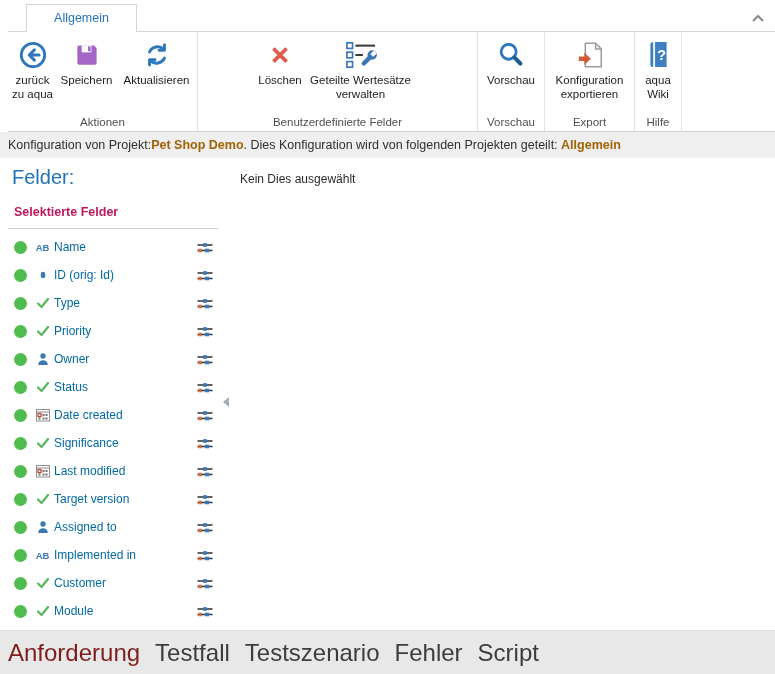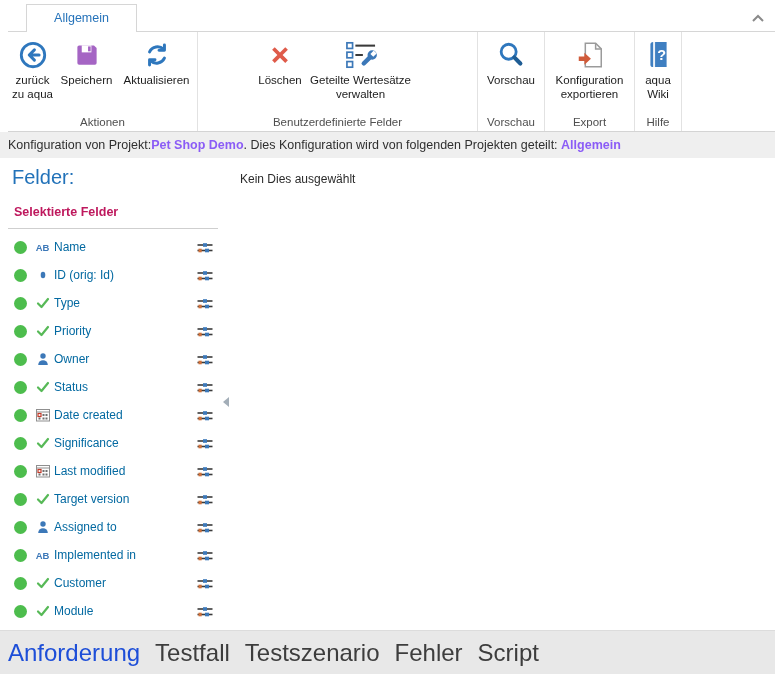--- a/index.html
+++ b/index.html
@@ -26,40 +26,40 @@
   .rbtn{display:flex;flex-direction:column;align-items:center;text-align:center;
     font-size:11.5px;line-height:14px;color:#1c1c1c;padding:3px 1px;box-sizing:border-box;cursor:pointer;}
   .rbtn .ricon{height:33px;display:flex;align-items:center;justify-content:center;margin-bottom:2px;}
   .rbtn-back{width:48px}.rbtn-save{width:60px}.rbtn-refresh{width:80px}
   .rbtn-plus{width:118px}.rbtn-delete{width:46px}.rbtn-valuesets{width:115px}
   .rbtn-preview{width:62px}.rbtn-export{width:84px}.rbtn-wiki{width:42px}
   .caret{font-size:8px;color:#4a4a4a;vertical-align:1px;}
   
   #infobar{position:absolute;top:132px;left:0;right:0;height:26px;background:#efefef;
     font-size:12.5px;color:#2f2f2f;line-height:26px;padding-left:8px;box-sizing:border-box;white-space:nowrap;}
-  #infobar b{color:#8b5cf6;}
+  #infobar b{color:#a16207;}
   
   #main{position:absolute;top:158px;left:0;right:0;bottom:44px;background:#fff;}
   #fields-heading{position:absolute;left:12px;top:8px;font-size:20px;color:#2272b9;}
   #empty-state{position:absolute;left:240px;top:14px;font-size:12px;color:#2b2b2b;}
   #fieldlist{position:absolute;left:8px;top:44px;width:210px;}
   .flist-header{font-weight:bold;font-size:12.5px;color:#be185d;padding:3px 6px 9px;
     border-bottom:1px solid #cfcfcf;}
   #frows{padding-top:4px;}
   .frow{display:flex;align-items:center;height:28px;cursor:pointer;}
   .fcircle{width:13px;height:13px;border-radius:50%;background:#4dbd4d;margin:0 6px 0 6px;flex-shrink:0;cursor:pointer;}
   .ftype{width:19px;display:flex;justify-content:center;align-items:center;flex-shrink:0;}
   .flabel{flex:1;font-size:12px;color:#0369a1;padding-left:2px;white-space:nowrap;overflow:hidden;}
   .fmenu{width:16px;margin-right:5px;flex-shrink:0;cursor:pointer;display:flex;align-items:center;}
   #panel-collapse{position:absolute;left:222px;top:236px;cursor:pointer;}
   
   #bottombar{position:absolute;left:0;right:0;bottom:0;height:44px;background:#e8e8e8;
     border-top:1px solid #dcdcdc;display:flex;align-items:center;padding-left:8px;box-sizing:border-box;}
   .bitem{font-size:24px;font-weight:300;color:#3d3d3d;margin-right:15px;cursor:pointer;white-space:nowrap;}
-  .bitem.active{color:#1d4ed8;}
+  .bitem.active{color:#7f1d1d;}
 </style>
 </head>
 <body>
 
 <div id="ribbon">
   <div id="tabstrip">
     <div id="tab">Allgemein</div>
     <span id="ribbon-collapse">
       <svg width="14" height="9" viewBox="0 0 14 9">
           <path d="M2 7 L7 2 L12 7" fill="none" stroke="#8a8a8a" stroke-width="2"></path>

